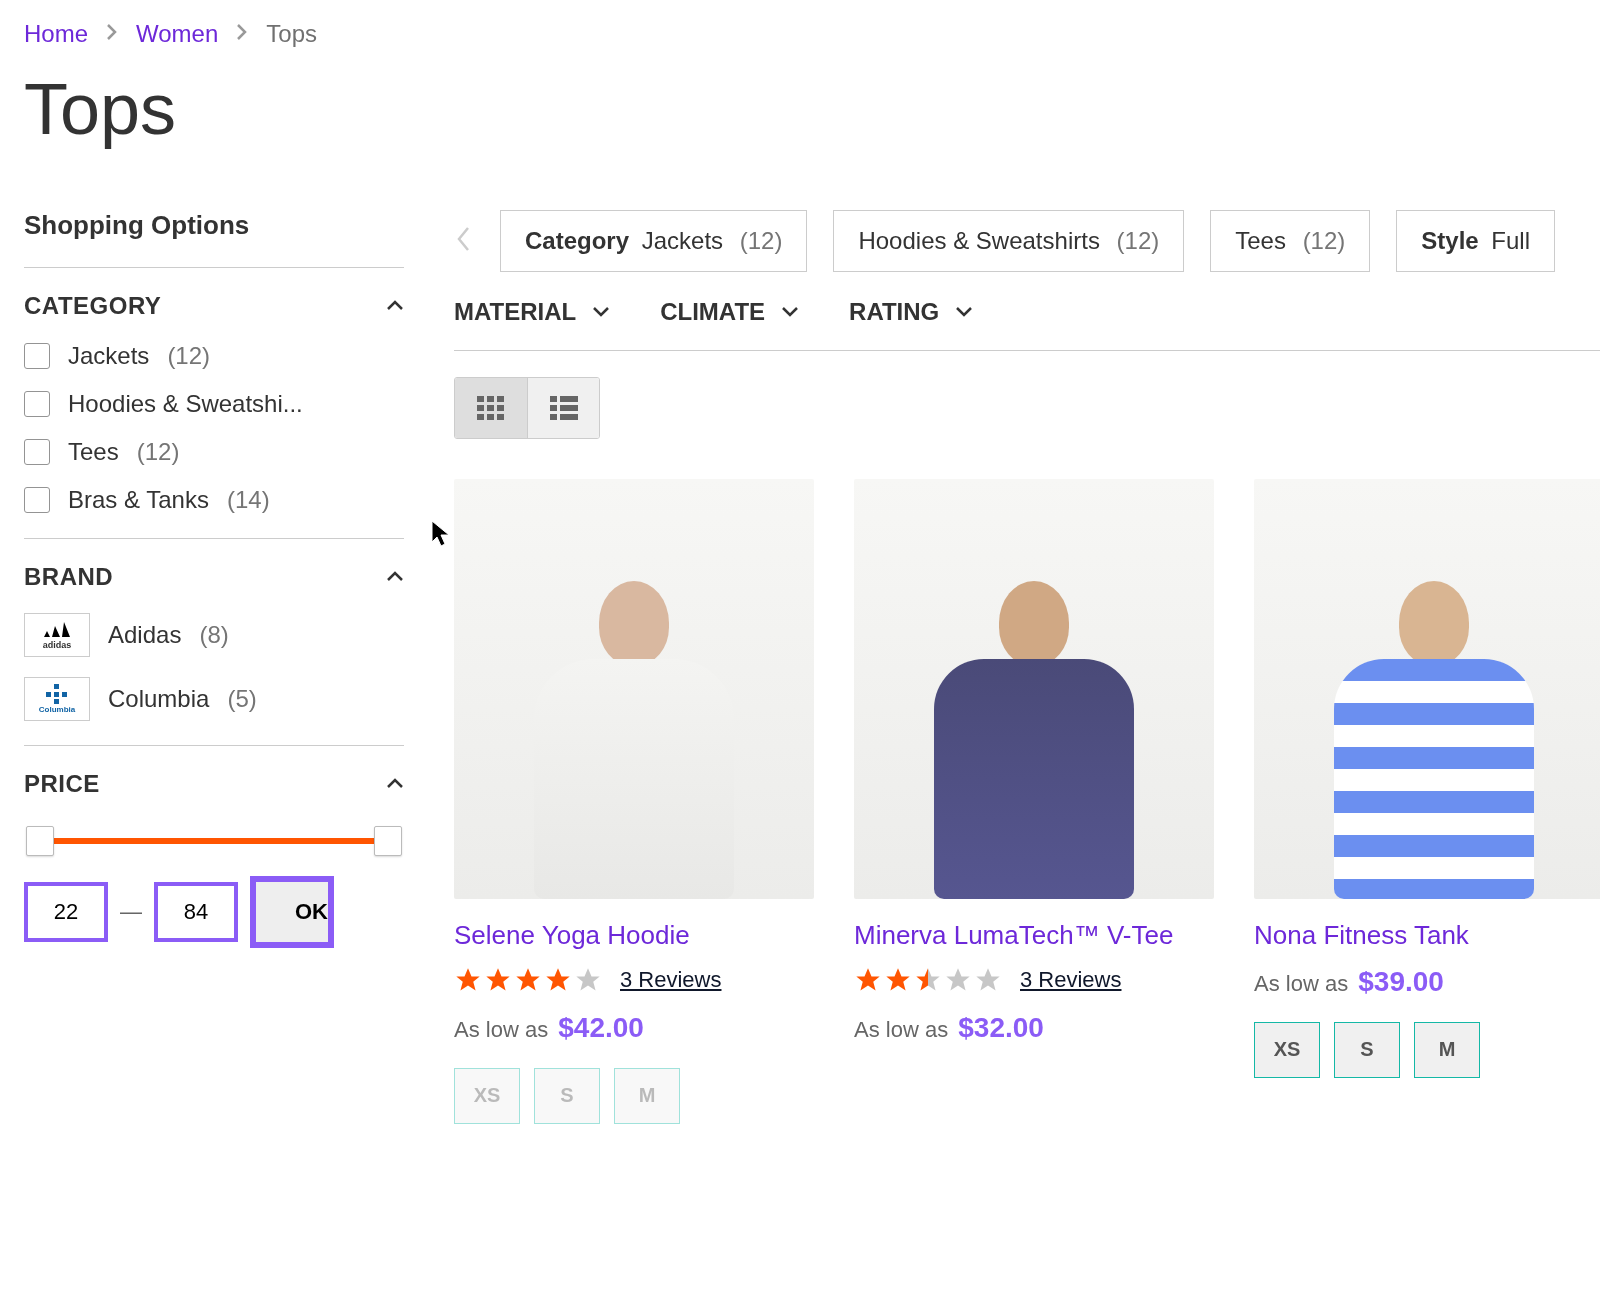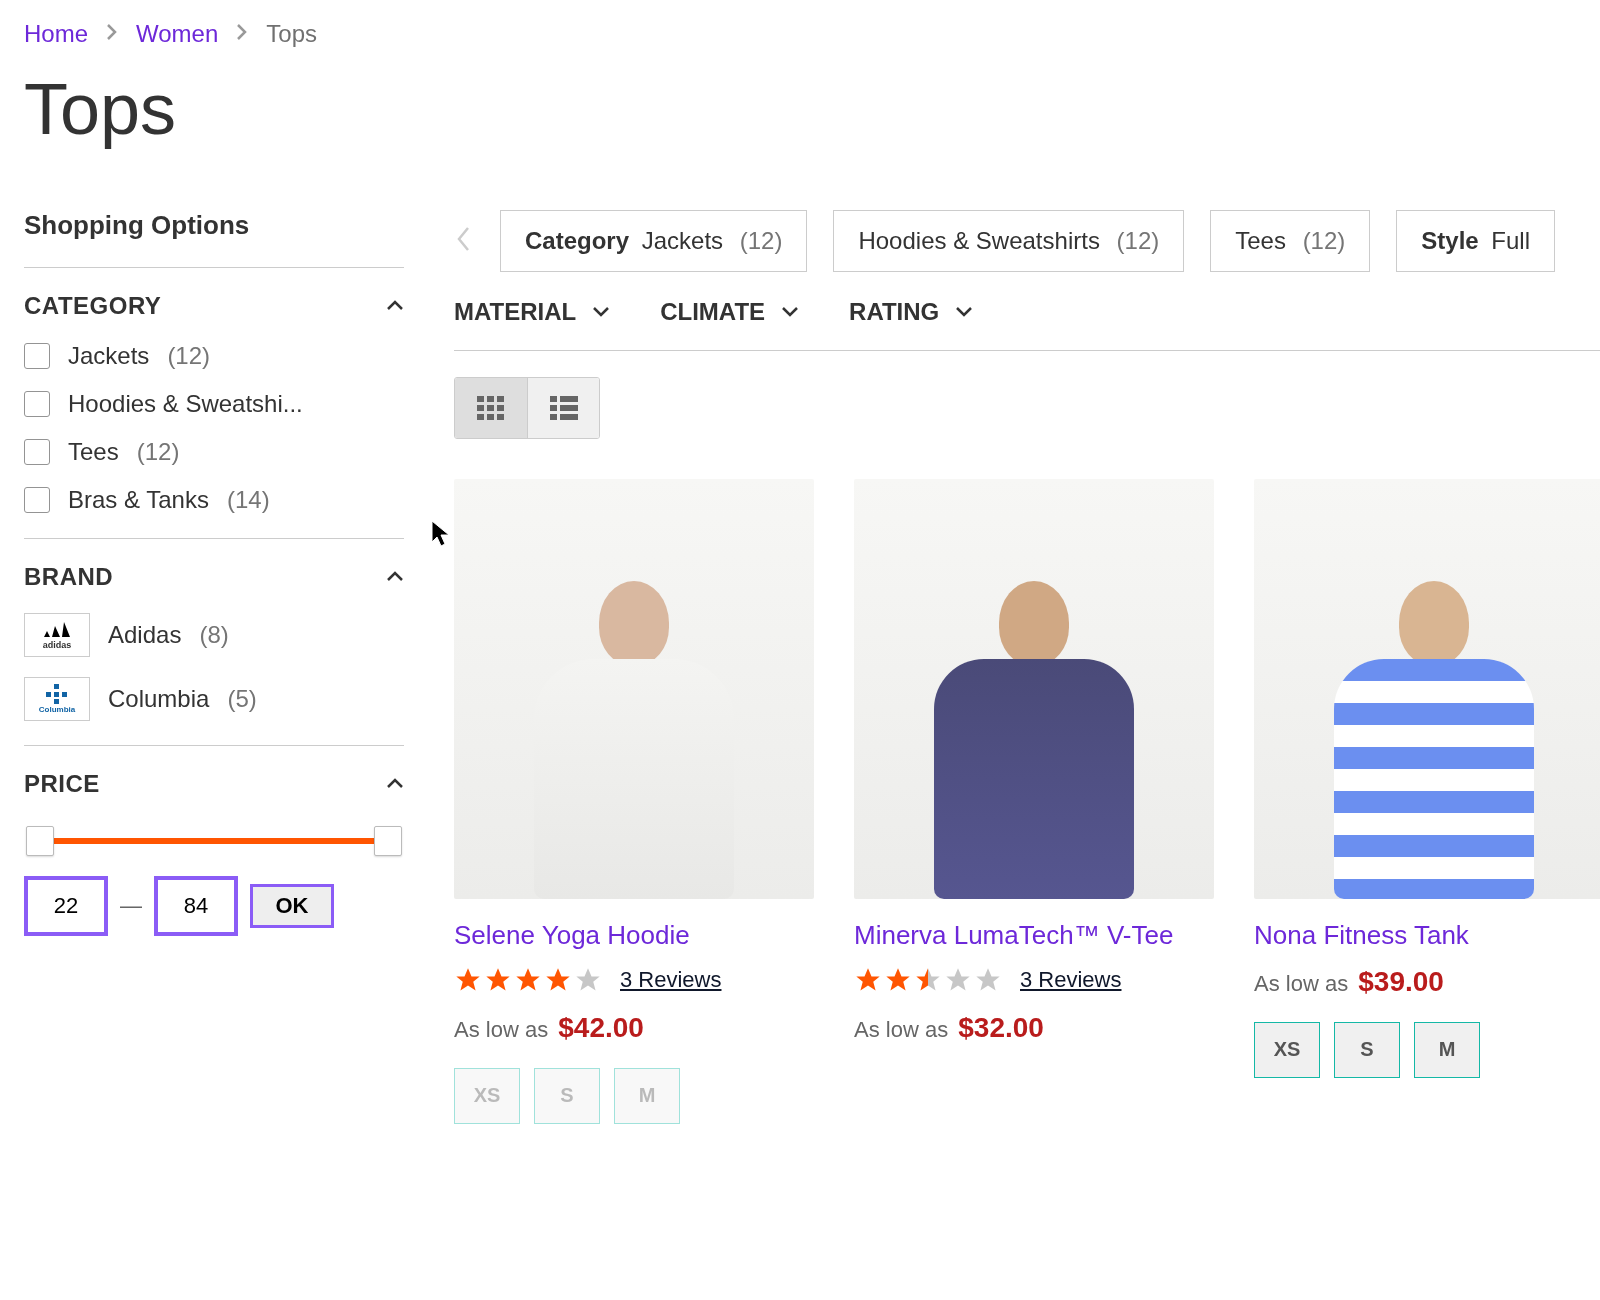--- a/index.html
+++ b/index.html
@@ -49,21 +49,21 @@
   
   .price-slider { position: relative; height: 30px; margin: 28px 2px 20px 2px; }
   .price-slider .track { position: absolute; left: 12px; right: 12px; top: 12px; height: 6px; background: #e0e0e0; }
   .price-slider .fill { position: absolute; left: 24px; right: 24px; top: 12px; height: 6px; background: #ff5501; }
   .price-slider .handle { position: absolute; top: 0; width: 28px; height: 30px; background: #fff; border: 1px solid #bbb; box-shadow: 0 1px 2px rgba(0,0,0,.15); border-radius: 2px; }
   .price-slider .handle.left { left: 0; }
   .price-slider .handle.right { right: 0; }
   .price-inputs { display: flex; align-items: center; gap: 12px; }
   .price-inputs input { width: 84px; height: 60px; border: 4px solid #8b5cf6; font-size: 22px; text-align: center; }
   .price-inputs .dash { color: #666; font-size: 22px; }
-  .price-inputs button { width: 84px; height: 44px; background: #eee; border: 3px solid #8b5cf6; font-size: 22px; font-weight: 600; cursor: pointer; }
+  .price-inputs button { width: 84px; height: 72px; background: #eee; border: 6px solid #8b5cf6; font-size: 22px; font-weight: 600; cursor: pointer; text-align: right; }
 
   
   .top-filters { display: flex; align-items: center; gap: 26px; margin-bottom: 26px; }
   .scroll-left { color: #ccc; cursor: pointer; padding: 6px 2px; }
   .scroll-left svg { stroke:#ccc; stroke-width:2.5; fill:none;}
   .filter-chip { border: 1px solid #ccc; padding: 16px 24px; font-size: 24px; color: #333; cursor: pointer; white-space: nowrap; }
   .filter-chip .chip-label { font-weight: 700; margin-right: 6px; }
   .filter-chip .chip-count { color: #757575; margin-left: 10px; }
 
   .dropdown-row { display: flex; gap: 50px; border-bottom: 1px solid #ccc; padding-bottom: 24px; margin-bottom: 26px; }
@@ -85,21 +85,21 @@
   .fig-body { margin-top:-6px;}
   .fig-p1 .fig-body div{height:240px;border-radius:60px 60px 10px 10px;background:linear-gradient(#f4f4f2,#e8e8e6);} 
   .fig-p2 .fig-body div{height:240px;border-radius:50px 50px 10px 10px;background:linear-gradient(#4a4a78,#565690);} 
   .fig-p3 .fig-body div{height:240px;border-radius:50px 50px 10px 10px;background:repeating-linear-gradient(#6b8ff0 0 22px,#fff 22px 44px);} 
   .prod-name { font-size: 26px; color: #6d28d9; margin-bottom: 14px; line-height: 1.25; }
   .rating-row { display: flex; align-items: center; gap: 18px; margin-bottom: 18px; }
   .stars { display: flex; gap: 2px; }
   .star { width: 28px; height: 28px; }
   .reviews-link { color: #0f172a; font-size: 22px; }
   .price-row { font-size: 22px; color: #666; margin-bottom: 24px; }
-  .price-row .price { font-size: 28px; font-weight: 700; color: #b91c1c; margin-left: 4px; text-align: center;}
+  .price-row .price { font-size: 28px; font-weight: 700; color: #8b5cf6; margin-left: 4px; text-align: center;}
   .sizes { display: flex; gap: 14px; }
   .size-box { width: 66px; height: 56px; border: 1px solid #14b8a6; background: #f0f0f0; display: flex; align-items: center; justify-content: center; font-size: 20px; font-weight: 600; color: #555; cursor: pointer; }
 
   .cursor-pointer { position: absolute; }
 </style>
 </head>
 <body>
 
 <nav class="breadcrumb">
   <a href="#">Home</a>

